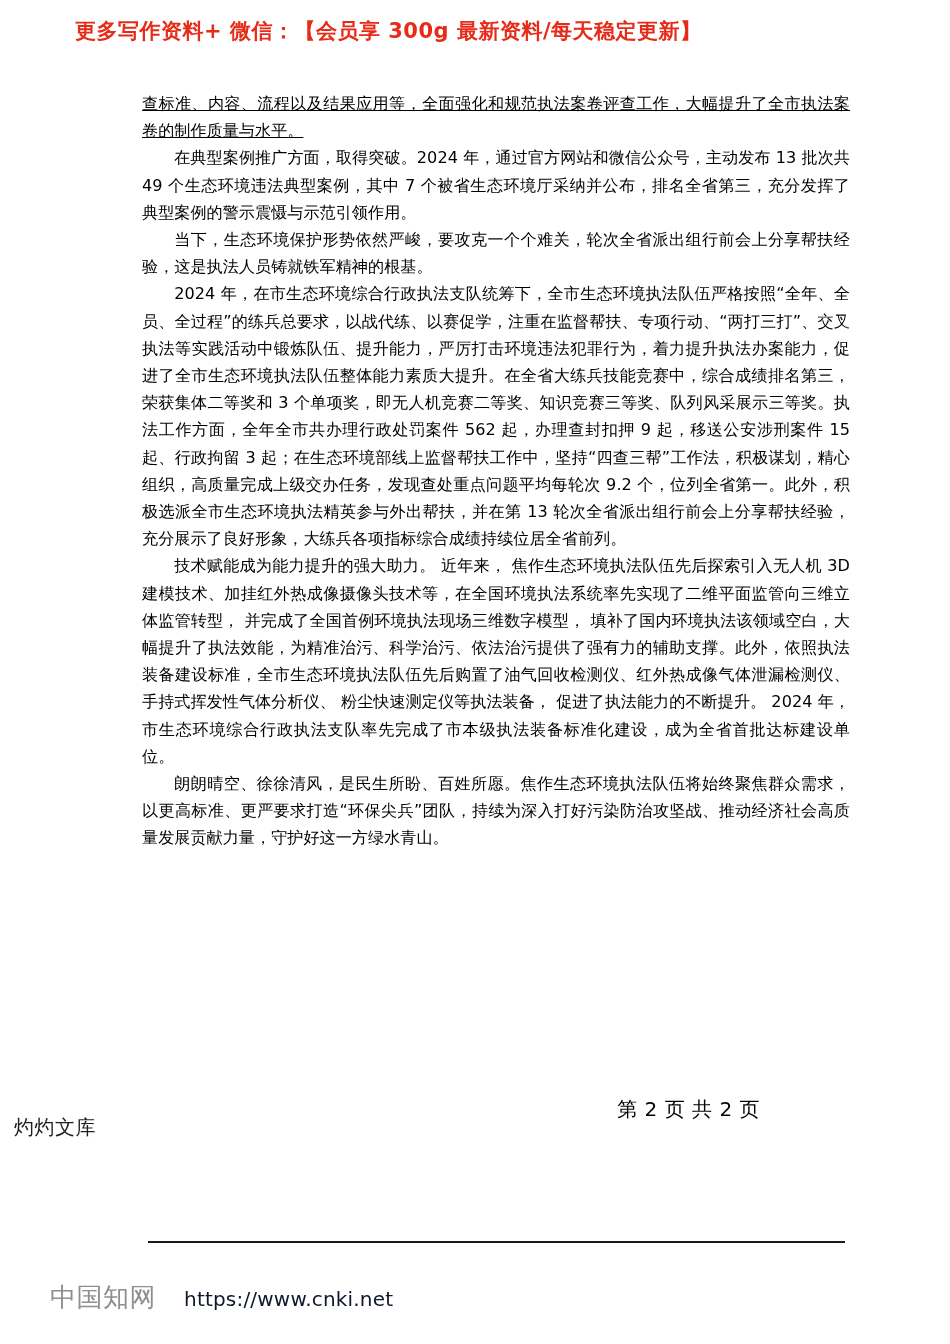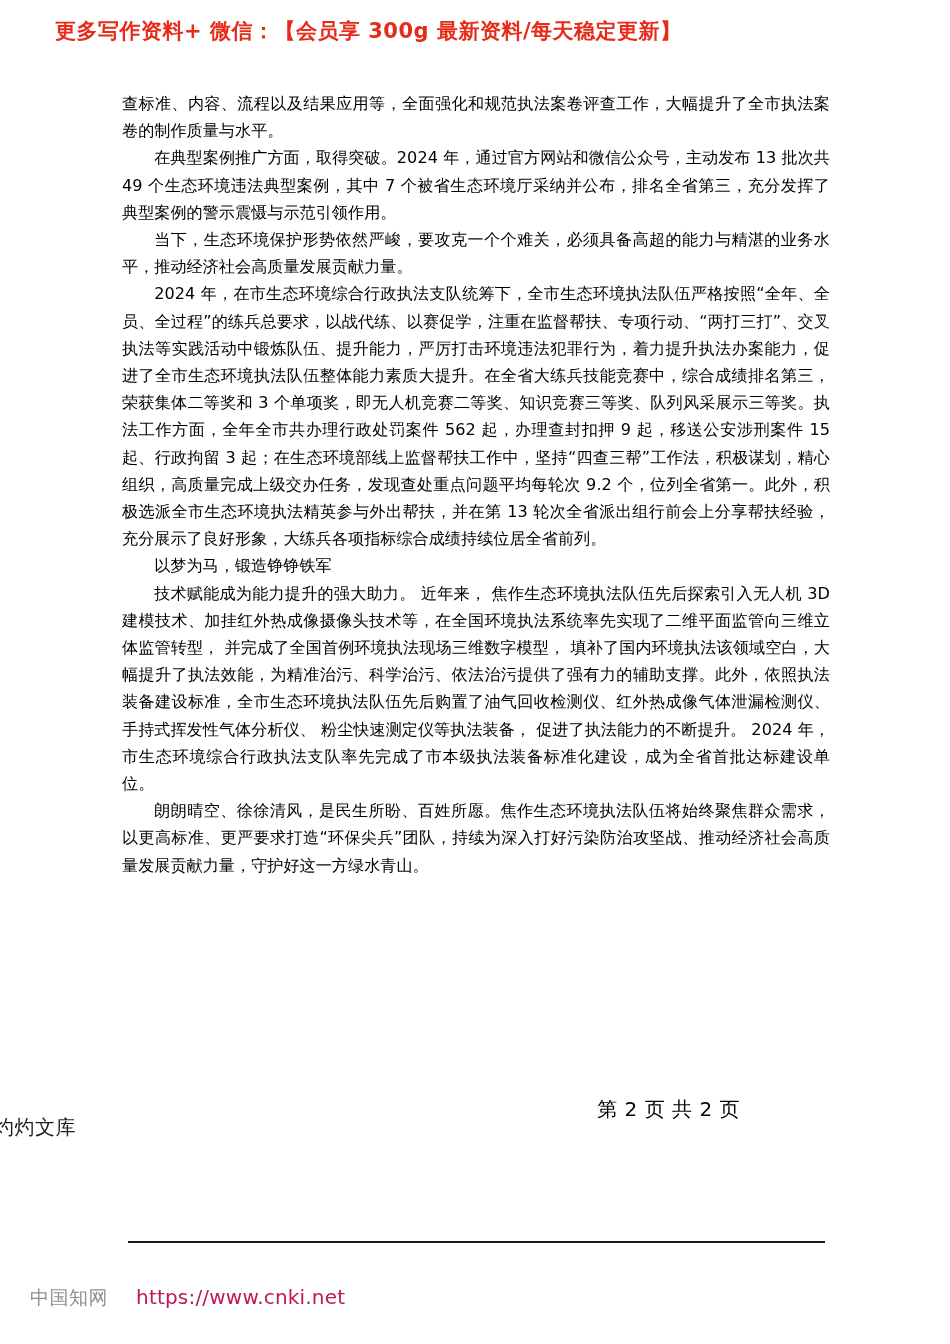--- a/index.html
+++ b/index.html
@@ -13,20 +13,21 @@
     font-family: "DejaVu Sans", "Liberation Sans", sans-serif;
     color: #000000;
     position: relative;
     overflow: hidden;
   }
 
   .page {
     position: relative;
     width: 870px;
     height: 1344px;
+    margin-left: 20px;
   }
 
   
   .promo-header {
     position: absolute;
     left: 55px;
     top: 16px;
     font-size: 21px;
     font-weight: bold;
     letter-spacing: 0.5px;
@@ -47,20 +48,21 @@
     font-size: 16.1px;
     line-height: 27.2px;
     text-align: justify;
     text-justify: inter-ideograph;
     text-indent: 2em;
     letter-spacing: 0.05px;
     word-break: break-all;
   }
   .para.no-indent {
     text-indent: 0;
+    text-decoration: underline;
   }
 
   
   .page-number {
     position: absolute;
     right: 130px;
     top: 1098px;
     font-size: 20px;
     line-height: 22px;
     white-space: nowrap;
@@ -89,47 +91,46 @@
 
   .cnki-bar {
     position: absolute;
     left: 30px;
     top: 1283px;
     display: flex;
     align-items: baseline;
     white-space: nowrap;
   }
   .cnki-logo {
-    font-size: 19px;
+    font-size: 26px;
     line-height: 28px;
     color: #8f8f8f;
     letter-spacing: 0.5px;
   }
   .cnki-url {
     margin-left: 28px;
     font-size: 20px;
     line-height: 28px;
-    color: #be185d;
+    color: #0f172a;
     letter-spacing: 0.2px;
     text-align: center;
   }
 </style>
 </head>
 <body>
 
 <div class="page">
 
   <div class="promo-header" style="color: rgb(230, 43, 24);">更多写作资料+ 微信：【会员享 300g 最新资料/每天稳定更新】</div>
 
   <div class="doc-body">
     <p class="para no-indent">查标准、内容、流程以及结果应用等，全面强化和规范执法案卷评查工作，大幅提升了全市执法案卷的制作质量与水平。</p>
     <p class="para">在典型案例推广方面，取得突破。2024 年，通过官方网站和微信公众号，主动发布 13 批次共 49 个生态环境违法典型案例，其中 7 个被省生态环境厅采纳并公布，排名全省第三，充分发挥了典型案例的警示震慑与示范引领作用。</p>
-    <p class="para">当下，生态环境保护形势依然严峻，要攻克一个个难关，必须具备高超的能力与精湛的业务水平，推动经济社会高质量发展贡献力量。</p>
+    <p class="para">当下，生态环境保护形势依然严峻，要攻克一个个难关，轮次全省派出组行前会上分享帮扶经验，这是执法人员铸就铁军精神的根基。</p>
     <p class="para">2024 年，在市生态环境综合行政执法支队统筹下，全市生态环境执法队伍严格按照“全年、全员、全过程”的练兵总要求，以战代练、以赛促学，注重在监督帮扶、专项行动、“两打三打”、交叉执法等实践活动中锻炼队伍、提升能力，严厉打击环境违法犯罪行为，着力提升执法办案能力，促进了全市生态环境执法队伍整体能力素质大提升。在全省大练兵技能竞赛中，综合成绩排名第三，荣获集体二等奖和 3 个单项奖，即无人机竞赛二等奖、知识竞赛三等奖、队列风采展示三等奖。执法工作方面，全年全市共办理行政处罚案件 562 起，办理查封扣押 9 起，移送公安涉刑案件 15 起、行政拘留 3 起；在生态环境部线上监督帮扶工作中，坚持“四查三帮”工作法，积极谋划，精心组织，高质量完成上级交办任务，发现查处重点问题平均每轮次 9.2 个，位列全省第一。此外，积极选派全市生态环境执法精英参与外出帮扶，并在第 13 轮次全省派出组行前会上分享帮扶经验，充分展示了良好形象，大练兵各项指标综合成绩持续位居全省前列。</p>
-    <p class="para">以梦为马，锻造铮铮铁军</p>
     <p class="para">技术赋能成为能力提升的强大助力。 近年来， 焦作生态环境执法队伍先后探索引入无人机 3D 建模技术、加挂红外热成像摄像头技术等，在全国环境执法系统率先实现了二维平面监管向三维立体监管转型， 并完成了全国首例环境执法现场三维数字模型， 填补了国内环境执法该领域空白，大幅提升了执法效能，为精准治污、科学治污、依法治污提供了强有力的辅助支撑。此外，依照执法装备建设标准，全市生态环境执法队伍先后购置了油气回收检测仪、红外热成像气体泄漏检测仪、 手持式挥发性气体分析仪、 粉尘快速测定仪等执法装备， 促进了执法能力的不断提升。 2024 年，市生态环境综合行政执法支队率先完成了市本级执法装备标准化建设，成为全省首批达标建设单位。</p>
     <p class="para">朗朗晴空、徐徐清风，是民生所盼、百姓所愿。焦作生态环境执法队伍将始终聚焦群众需求，以更高标准、更严要求打造“环保尖兵”团队，持续为深入打好污染防治攻坚战、推动经济社会高质量发展贡献力量，守护好这一方绿水青山。</p>
   </div>
 
   <div class="page-number">第 2 页 共 2 页</div>
 
   <div class="watermark">灼灼文库</div>
 
   <div class="rule"></div>
 

